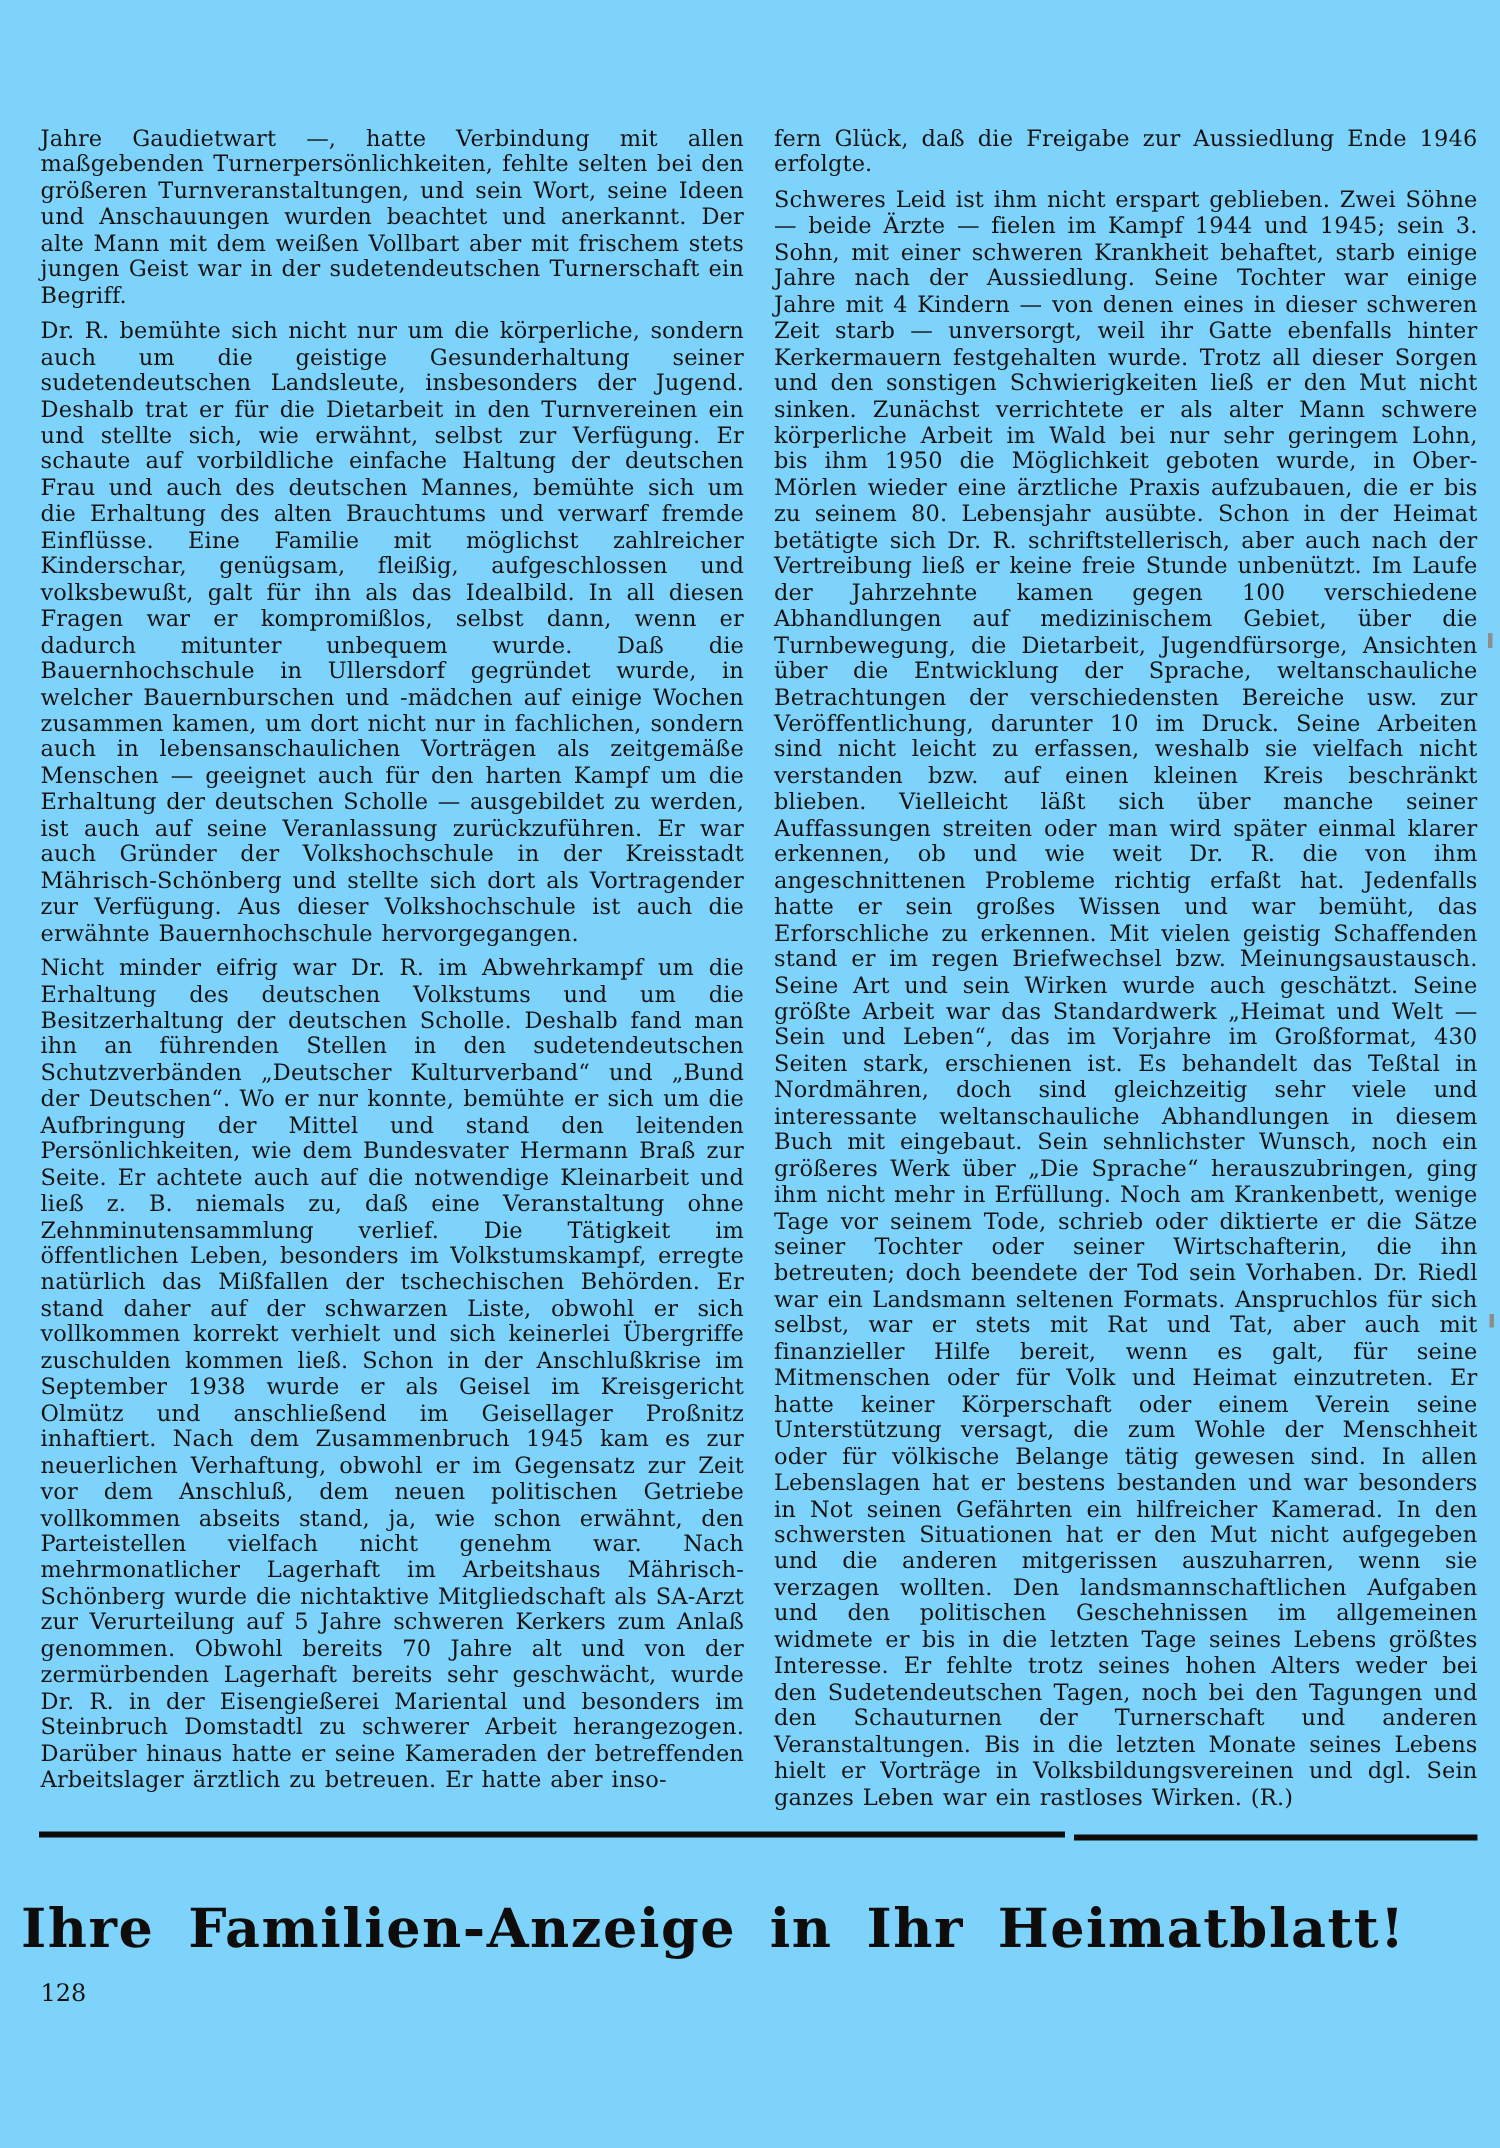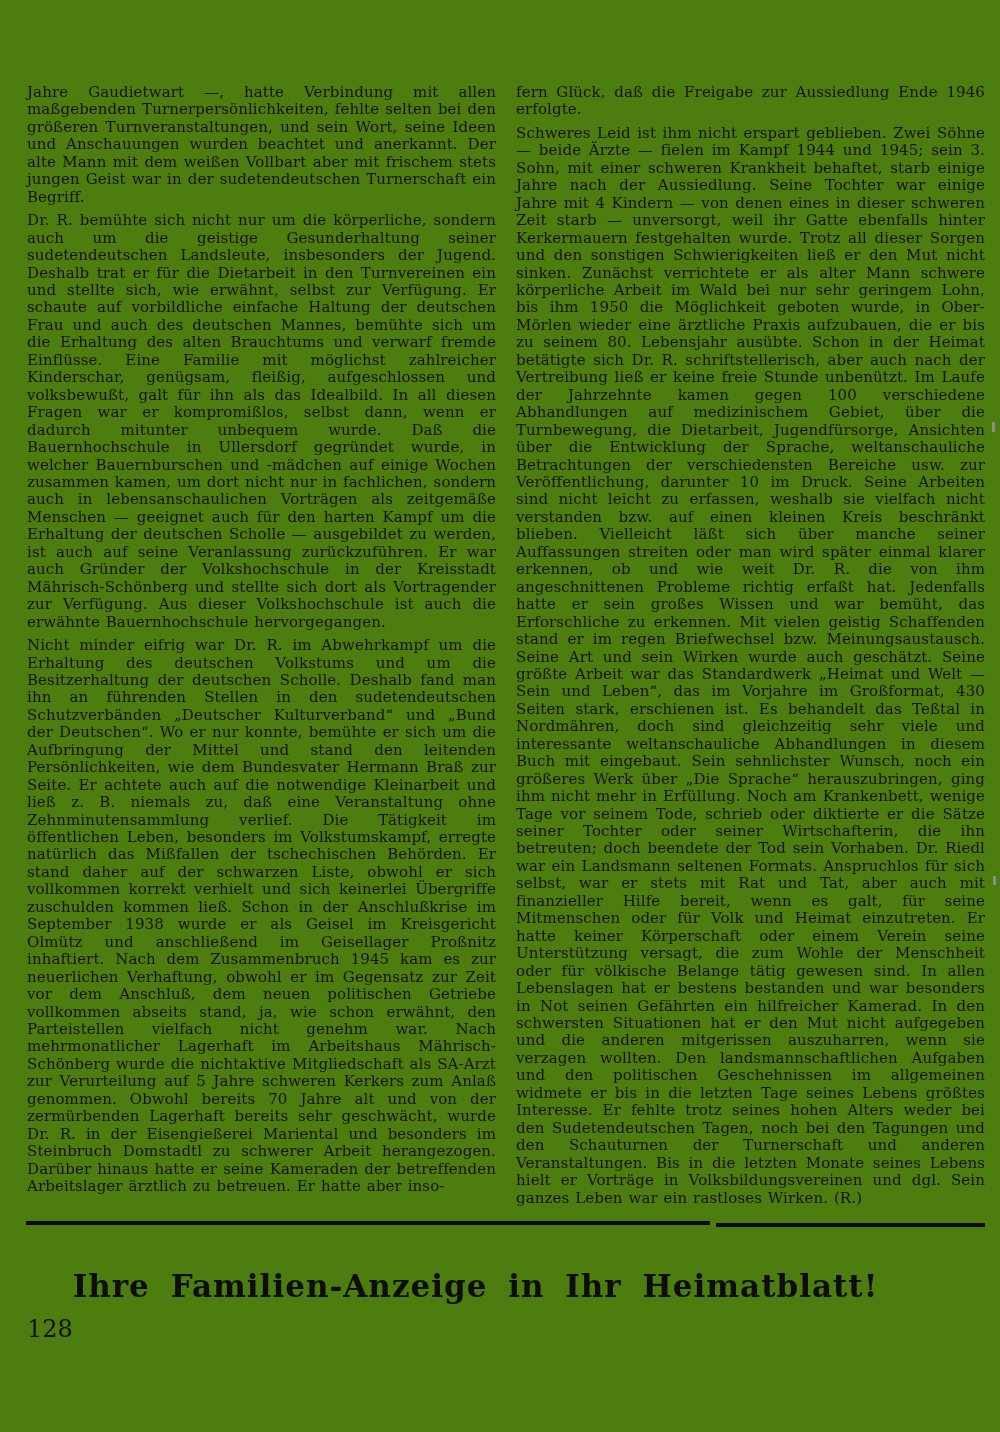--- a/index.html
+++ b/index.html
@@ -57,46 +57,46 @@
     width: 269px; height: 4px;
     background: #0c0c0c;
   }
   .banner {
     position: absolute;
     left: 0;
     top: 1266px;
     width: 951px;
     text-align: center;
     font-weight: bold;
-    font-size: 31px;
+    font-size: 36px;
     line-height: 40px;
     letter-spacing: 1px;
     word-spacing: 9px;
     color: #0e0d0c;
     white-space: nowrap;
   }
   .pagenum {
     position: absolute;
     left: 27px;
     top: 1318px;
-    font-size: 24px;
+    font-size: 16px;
     line-height: 22px;
     color: #121110;
   }
   .artifact {
     position: absolute;
     background: #8f8d89;
   }
   .artifact.a1 { left: 992px; top: 422px; width: 3px; height: 10px; }
   .artifact.a2 { left: 993px; top: 876px; width: 3px; height: 9px; }
 </style>
 </head>
 <body>
 
-<div class="page" style="background: #4d7c0f; color: rgb(22, 20, 18);">
+<div class="page" style="background: #7dd3fc; color: rgb(22, 20, 18);">
 
   <div class="columns">
     <div class="col">
         <p class="para">Jahre Gaudietwart —, hatte Verbindung mit allen maßgebenden Turnerpersönlichkeiten, fehlte selten bei den größeren Turnveranstaltungen, und sein Wort, seine Ideen und Anschauungen wurden beachtet und anerkannt. Der alte Mann mit dem weißen Vollbart aber mit frischem stets jungen Geist war in der sudetendeutschen Turnerschaft ein Begriff.</p>
         <p class="para">Dr. R. bemühte sich nicht nur um die körperliche, sondern auch um die geistige Gesunderhaltung seiner sudetendeutschen Landsleute, insbesonders der Jugend. Deshalb trat er für die Dietarbeit in den Turnvereinen ein und stellte sich, wie erwähnt, selbst zur Verfügung. Er schaute auf vorbildliche einfache Haltung der deutschen Frau und auch des deutschen Mannes, bemühte sich um die Erhaltung des alten Brauchtums und verwarf fremde Einflüsse. Eine Familie mit möglichst zahlreicher Kinderschar, genügsam, fleißig, aufgeschlossen und volksbewußt, galt für ihn als das Idealbild. In all diesen Fragen war er kompromißlos, selbst dann, wenn er dadurch mitunter unbequem wurde. Daß die Bauernhochschule in Ullersdorf gegründet wurde, in welcher Bauernburschen und -mädchen auf einige Wochen zusammen kamen, um dort nicht nur in fachlichen, sondern auch in lebensanschaulichen Vorträgen als zeitgemäße Menschen — geeignet auch für den harten Kampf um die Erhaltung der deutschen Scholle — ausgebildet zu werden, ist auch auf seine Veranlassung zurückzuführen. Er war auch Gründer der Volkshochschule in der Kreisstadt Mährisch-Schönberg und stellte sich dort als Vortragender zur Verfügung. Aus dieser Volkshochschule ist auch die erwähnte Bauernhochschule hervorgegangen.</p>
         <p class="para">Nicht minder eifrig war Dr. R. im Abwehrkampf um die Erhaltung des deutschen Volkstums und um die Besitzerhaltung der deutschen Scholle. Deshalb fand man ihn an führenden Stellen in den sudetendeutschen Schutzverbänden „Deutscher Kulturverband“ und „Bund der Deutschen“. Wo er nur konnte, bemühte er sich um die Aufbringung der Mittel und stand den leitenden Persönlichkeiten, wie dem Bundesvater Hermann Braß zur Seite. Er achtete auch auf die notwendige Kleinarbeit und ließ z. B. niemals zu, daß eine Veranstaltung ohne Zehnminutensammlung verlief. Die Tätigkeit im öffentlichen Leben, besonders im Volkstumskampf, erregte natürlich das Mißfallen der tschechischen Behörden. Er stand daher auf der schwarzen Liste, obwohl er sich vollkommen korrekt verhielt und sich keinerlei Übergriffe zuschulden kommen ließ. Schon in der Anschlußkrise im September 1938 wurde er als Geisel im Kreisgericht Olmütz und anschließend im Geisellager Proßnitz inhaftiert. Nach dem Zusammenbruch 1945 kam es zur neuerlichen Verhaftung, obwohl er im Gegensatz zur Zeit vor dem Anschluß, dem neuen politischen Getriebe vollkommen abseits stand, ja, wie schon erwähnt, den Parteistellen vielfach nicht genehm war. Nach mehrmonatlicher Lagerhaft im Arbeitshaus Mährisch-Schönberg wurde die nichtaktive Mitgliedschaft als SA-Arzt zur Verurteilung auf 5 Jahre schweren Kerkers zum Anlaß genommen. Obwohl bereits 70 Jahre alt und von der zermürbenden Lagerhaft bereits sehr geschwächt, wurde Dr. R. in der Eisengießerei Mariental und besonders im Steinbruch Domstadtl zu schwerer Arbeit herangezogen. Darüber hinaus hatte er seine Kameraden der betreffenden Arbeitslager ärztlich zu betreuen. Er hatte aber inso-</p>
       </div>
     <div class="col">
         <p class="para">fern Glück, daß die Freigabe zur Aussiedlung Ende 1946 erfolgte.</p>
         <p class="para">Schweres Leid ist ihm nicht erspart geblieben. Zwei Söhne — beide Ärzte — fielen im Kampf 1944 und 1945; sein 3. Sohn, mit einer schweren Krankheit behaftet, starb einige Jahre nach der Aussiedlung. Seine Tochter war einige Jahre mit 4 Kindern — von denen eines in dieser schweren Zeit starb — unversorgt, weil ihr Gatte ebenfalls hinter Kerkermauern festgehalten wurde. Trotz all dieser Sorgen und den sonstigen Schwierigkeiten ließ er den Mut nicht sinken. Zunächst verrichtete er als alter Mann schwere körperliche Arbeit im Wald bei nur sehr geringem Lohn, bis ihm 1950 die Möglichkeit geboten wurde, in Ober-Mörlen wieder eine ärztliche Praxis aufzubauen, die er bis zu seinem 80. Lebensjahr ausübte. Schon in der Heimat betätigte sich Dr. R. schriftstellerisch, aber auch nach der Vertreibung ließ er keine freie Stunde unbenützt. Im Laufe der Jahrzehnte kamen gegen 100 verschiedene Abhandlungen auf medizinischem Gebiet, über die Turnbewegung, die Dietarbeit, Jugendfürsorge, Ansichten über die Entwicklung der Sprache, weltanschauliche Betrachtungen der verschiedensten Bereiche usw. zur Veröffentlichung, darunter 10 im Druck. Seine Arbeiten sind nicht leicht zu erfassen, weshalb sie vielfach nicht verstanden bzw. auf einen kleinen Kreis beschränkt blieben. Vielleicht läßt sich über manche seiner Auffassungen streiten oder man wird später einmal klarer erkennen, ob und wie weit Dr. R. die von ihm angeschnittenen Probleme richtig erfaßt hat. Jedenfalls hatte er sein großes Wissen und war bemüht, das Erforschliche zu erkennen. Mit vielen geistig Schaffenden stand er im regen Briefwechsel bzw. Meinungsaustausch. Seine Art und sein Wirken wurde auch geschätzt. Seine größte Arbeit war das Standardwerk „Heimat und Welt — Sein und Leben“, das im Vorjahre im Großformat, 430 Seiten stark, erschienen ist. Es behandelt das Teßtal in Nordmähren, doch sind gleichzeitig sehr viele und interessante weltanschauliche Abhandlungen in diesem Buch mit eingebaut. Sein sehnlichster Wunsch, noch ein größeres Werk über „Die Sprache“ herauszubringen, ging ihm nicht mehr in Erfüllung. Noch am Krankenbett, wenige Tage vor seinem Tode, schrieb oder diktierte er die Sätze seiner Tochter oder seiner Wirtschafterin, die ihn betreuten; doch beendete der Tod sein Vorhaben. Dr. Riedl war ein Landsmann seltenen Formats. Anspruchlos für sich selbst, war er stets mit Rat und Tat, aber auch mit finanzieller Hilfe bereit, wenn es galt, für seine Mitmenschen oder für Volk und Heimat einzutreten. Er hatte keiner Körperschaft oder einem Verein seine Unterstützung versagt, die zum Wohle der Menschheit oder für völkische Belange tätig gewesen sind. In allen Lebenslagen hat er bestens bestanden und war besonders in Not seinen Gefährten ein hilfreicher Kamerad. In den schwersten Situationen hat er den Mut nicht aufgegeben und die anderen mitgerissen auszuharren, wenn sie verzagen wollten. Den landsmannschaftlichen Aufgaben und den politischen Geschehnissen im allgemeinen widmete er bis in die letzten Tage seines Lebens größtes Interesse. Er fehlte trotz seines hohen Alters weder bei den Sudetendeutschen Tagen, noch bei den Tagungen und den Schauturnen der Turnerschaft und anderen Veranstaltungen. Bis in die letzten Monate seines Lebens hielt er Vorträge in Volksbildungsvereinen und dgl. Sein ganzes Leben war ein rastloses Wirken. (R.)</p>

